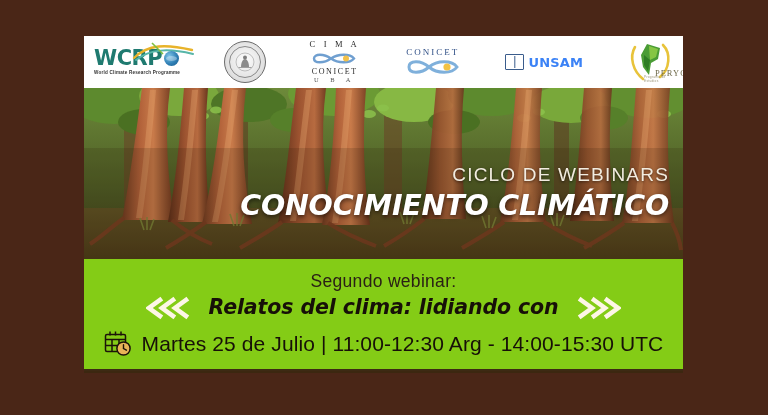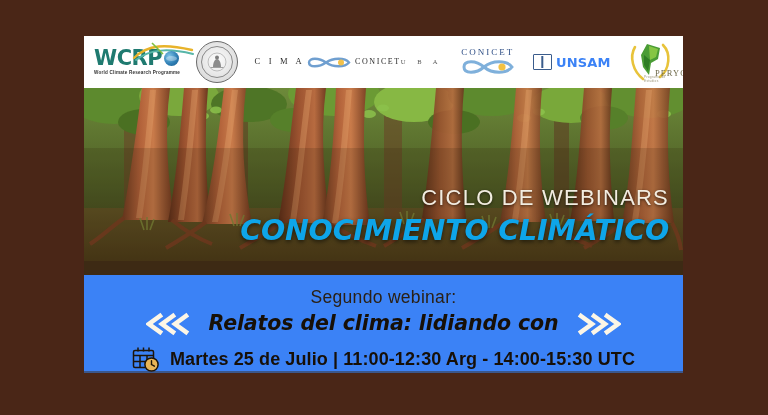--- a/index.html
+++ b/index.html
@@ -39,21 +39,21 @@
 
   
   .seal{width:40px;height:40px;border-radius:50%;border:1.4px solid #6b6b6b;
         background:radial-gradient(circle at 50% 45%,#fdfdfd 0%,#e8e8e8 48%,#cfcfcf 100%);
         position:relative;}
   .seal:before{content:"";position:absolute;left:4px;top:4px;right:4px;bottom:4px;
         border-radius:50%;border:1px solid #8a8a8a;}
   .seal-fig{position:absolute;left:10px;top:10px;width:20px;height:20px;}
 
   
-  .cima{flex-direction:row;align-items:center;line-height:1.15;color:#2b2b2b;
+  .cima{flex-direction:column;align-items:center;line-height:1.15;color:#2b2b2b;
         font-family:"Liberation Serif",serif;}
   .cima-t{font-size:8.5px;letter-spacing:3.2px;}
   .cima-inf{margin:1px 0;}
   .cima-t2{font-size:8px;letter-spacing:1.6px;}
   .cima-t3{font-size:6.5px;letter-spacing:5px;color:#555;}
 
   
   .ifaeci{flex-direction:column;background:#5b7397;border:1px solid #d6dbe4;
           padding:3px 7px 4px;border-radius:1px;}
   .ifaeci-t{font-size:12.5px;font-weight:bold;color:#fff;letter-spacing:.6px;
@@ -82,41 +82,41 @@
      color:#6f6a4a;letter-spacing:1px;font-family:"Liberation Serif",serif;}
   .peryg-t2{position:absolute;left:17px;bottom:0px;font-size:3.2px;color:#9a9478;letter-spacing:.3px;}
 
   
   .hero{position:absolute;left:0;top:52px;width:599px;height:173px;overflow:hidden;
         background:#4c3a1c;}
   .hero svg{display:block;width:599px;height:173px;}
 
   .hero-text{position:absolute;right:14px;top:76px;width:560px;text-align:right;
      z-index:5;pointer-events:none;}
-  .kicker{font-size:22px;color:#f2ece0;letter-spacing:1.2px;
-     text-shadow:0 1px 3px rgba(0,0,0,.6);font-family:"Liberation Sans",sans-serif;margin-top:21px;}
-  .title{font-size:28.5px;font-weight:bold;font-style:italic;color:#0ea5e9;
+  .kicker{font-size:19px;color:#f2ece0;letter-spacing:1.2px;
+     text-shadow:0 1px 3px rgba(0,0,0,.6);font-family:"Liberation Sans",sans-serif;}
+  .title{font-size:28.5px;font-weight:bold;font-style:italic;color:#ffffff;
      letter-spacing:-.2px;line-height:1.12;margin-top:4px;
      text-shadow:0 2px 4px rgba(0,0,0,.55);font-family:"DejaVu Sans",sans-serif;}
 
   
-  .panel{position:absolute;left:0;top:239px;width:599px;height:110px;
-     background:#3b82f6;color:#1d1409;}
+  .panel{position:absolute;left:0;top:223px;width:599px;height:110px;
+     background:#84cc16;color:#1d1409;}
   .panel-top{text-align:center;padding-top:12px;font-size:17.5px;color:#2a2015;
      letter-spacing:.3px;}
   .panel-row{display:flex;align-items:center;justify-content:center;gap:16px;margin-top:3px;}
   .chev{display:flex;align-items:center;flex:0 0 auto;}
   .chev svg{display:block;}
   .webinar-title{font-size:20.5px;font-weight:bold;font-style:italic;color:#171008;
      text-align:center;line-height:1.22;letter-spacing:-.1px;
      font-family:"DejaVu Sans",sans-serif;max-width:400px;}
   .panel-date{display:flex;align-items:center;justify-content:center;gap:10px;
      margin-top:10px;}
   .cal-icon{width:28px;height:27px;flex:0 0 auto;}
-  .date-text{font-size:18px;font-weight:bold;color:#171008;letter-spacing:.1px;}
+  .date-text{font-size:21px;font-weight:normal;color:#171008;letter-spacing:.1px;}
 
   .panel-shadow{position:absolute;left:0;top:335px;width:599px;height:2px;
      background:rgba(60,35,10,.45);}
 </style>
 </head>
 <body>
 
 <div class="poster">
   <div class="content">
 

